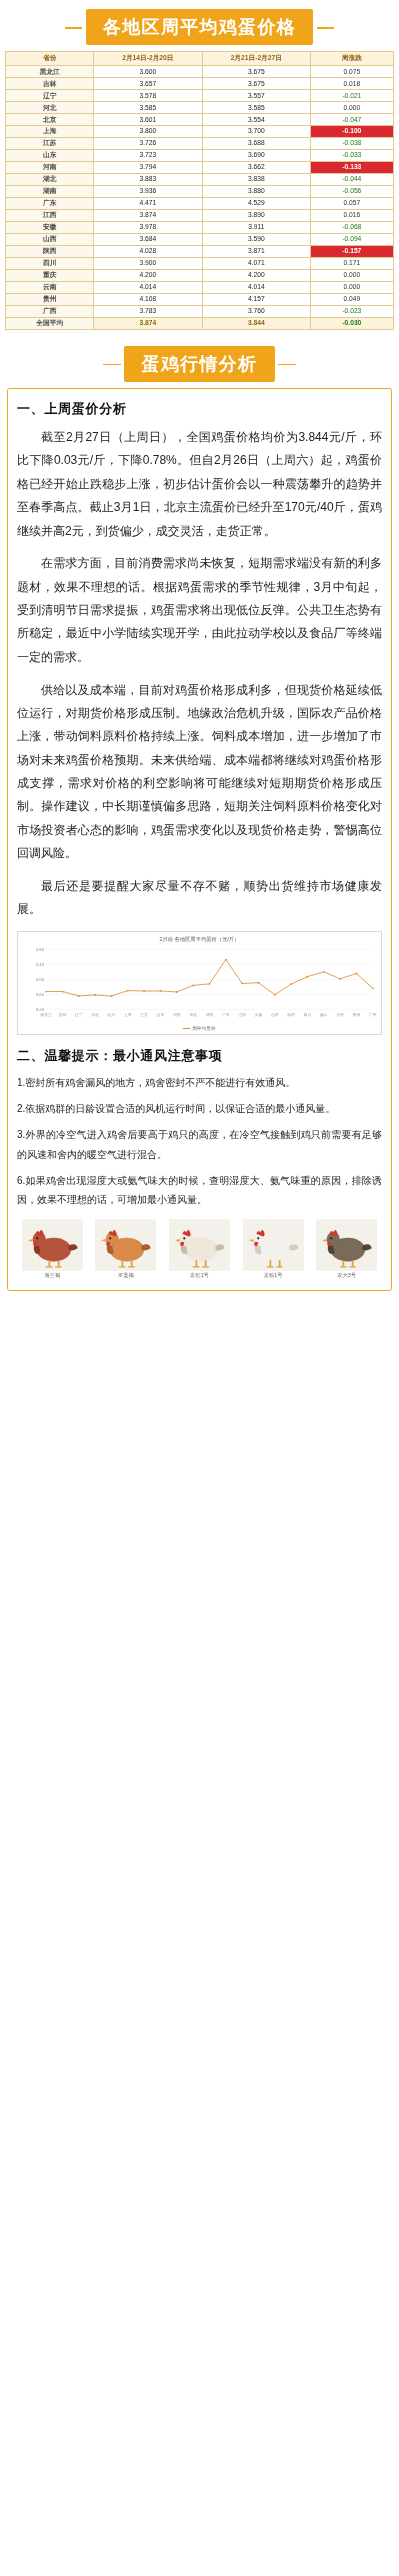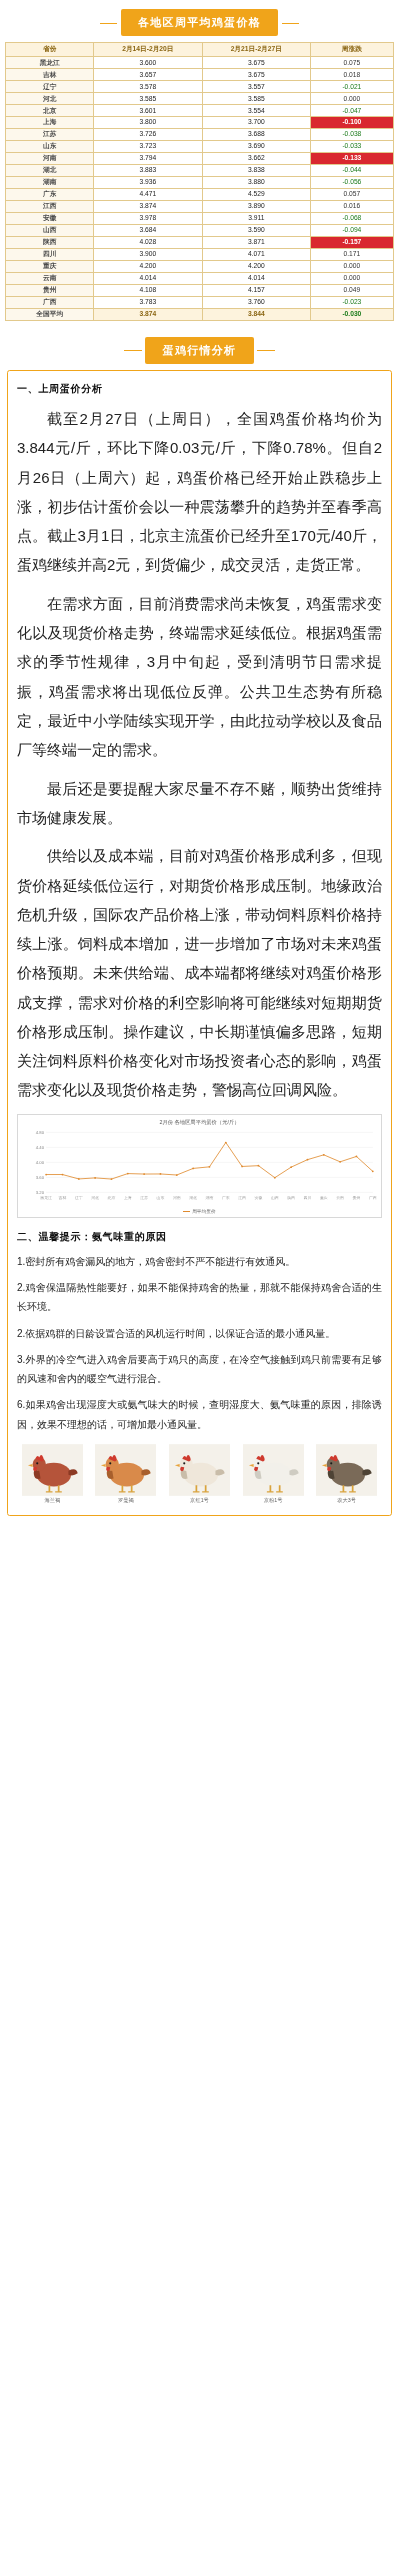--- a/index.html
+++ b/index.html
@@ -21,21 +21,21 @@
   
   .banner-wrap {
     padding: 9.3px 6.7px 4px 6.7px;
     text-align: center;
   }
   .banner {
     display: inline-block;
     position: relative;
     background: #f0a41a;
     color: #ffffff;
-    font-size: 11px;
+    font-size: 18px;
     font-weight: bold;
     letter-spacing: 1.3px;
     padding: 6px 17.3px;
     border-radius: 2px;
   }
   .banner::before, .banner::after {
     content: "";
     position: absolute;
     top: 50%;
     width: 17.3px;
@@ -97,29 +97,29 @@
 
   
   .article {
     margin: 2.7px 6.7px 6.7px 6.7px;
     border: 1.3px solid #f0a41a;
     border-radius: 2.7px;
     padding: 8px 9.3px 10.7px 9.3px;
     background: #fff;
   }
   .art-h2 {
-    font-size: 10px;
+    font-size: 13px;
     font-weight: bold;
     color: #111;
     margin: 2.7px 0 8px 0;
     letter-spacing: 0.7px;
   }
   .art-h2.second { margin-top: 12px; }
   .art-p {
-    font-size: 15px;
+    font-size: 12px;
     line-height: 1.95;
     color: #222;
     text-align: justify;
     text-indent: 2em;
     margin: 0 0 9.3px 0;
   }
   .tip-p {
     font-size: 10px;
     line-height: 1.95;
     color: #222;
@@ -338,23 +338,23 @@
   </div>
 
   <div class="banner-wrap">
     <div class="banner">蛋鸡行情分析</div>
   </div>
 
   <div class="article">
     <div class="art-h2">一、上周蛋价分析</div>
 
     <p class="art-p">截至2月27日（上周日），全国鸡蛋价格均价为3.844元/斤，环比下降0.03元/斤，下降0.78%。但自2月26日（上周六）起，鸡蛋价格已经开始止跌稳步上涨，初步估计蛋价会以一种震荡攀升的趋势并至春季高点。截止3月1日，北京主流蛋价已经升至170元/40斤，蛋鸡继续并高2元，到货偏少，成交灵活，走货正常。</p>
-    <p class="art-p">在需求方面，目前消费需求尚未恢复，鸡蛋需求变化以及现货价格走势，终端需求延续低位。根据鸡蛋需求的季节性规律，3月中旬起，受到清明节日需求提振，鸡蛋需求将出现低位反弹。公共卫生态势有所稳定，最近中小学陆续实现开学，由此拉动学校以及食品厂等终端一定的需求。</p>
+    <p class="art-p">在需求方面，目前消费需求尚未恢复，短期需求端没有新的利多题材，效果不理想的话。根据鸡蛋需求的季节性规律，3月中旬起，受到清明节日需求提振，鸡蛋需求将出现低位反弹。公共卫生态势有所稳定，最近中小学陆续实现开学，由此拉动学校以及食品厂等终端一定的需求。</p>
+    <p class="art-p">供给以及成本端，目前对鸡蛋价格形成利多，但现货价格延续低位运行，对期货价格形成压制。地缘政治危机升级，国际农产品价格上涨，带动饲料原料价格持续上涨。饲料成本增加，进一步增加了市场对未来鸡蛋价格预期。未来供给端、成本端都将继续对鸡蛋价格形成支撑，需求对价格的利空影响将可能继续对短期期货价格形成压制。操作建议，中长期谨慎偏多思路，短期关注饲料原料价格变化对市场投资者心态的影响，鸡蛋需求变化以及现货价格走势，警惕高位回调风险。</p>
     <p class="art-p">最后还是要提醒大家尽量不存不赌，顺势出货维持市场健康发展。</p>
-    <p class="art-p">供给以及成本端，目前对鸡蛋价格形成利多，但现货价格延续低位运行，对期货价格形成压制。地缘政治危机升级，国际农产品价格上涨，带动饲料原料价格持续上涨。饲料成本增加，进一步增加了市场对未来鸡蛋价格预期。未来供给端、成本端都将继续对鸡蛋价格形成支撑，需求对价格的利空影响将可能继续对短期期货价格形成压制。操作建议，中长期谨慎偏多思路，短期关注饲料原料价格变化对市场投资者心态的影响，鸡蛋需求变化以及现货价格走势，警惕高位回调风险。</p>
 
     <div class="chart-card">
       <div class="chart-title">2月份 各地区周平均蛋价（元/斤）</div>
       <svg class="chart-svg" viewBox="0 0 500 120" preserveAspectRatio="none">
         <g id="chart-grid">
             <line x1="34" x2="494" y1="98" y2="98" stroke="#e6e6e6" stroke-width="0.6"></line>
             <line x1="34" x2="494" y1="75.5" y2="75.5" stroke="#e6e6e6" stroke-width="0.6"></line>
             <line x1="34" x2="494" y1="53" y2="53" stroke="#e6e6e6" stroke-width="0.6"></line>
             <line x1="34" x2="494" y1="30.49999999999997" y2="30.49999999999997" stroke="#e6e6e6" stroke-width="0.6"></line>
             <line x1="34" x2="494" y1="8" y2="8" stroke="#e6e6e6" stroke-width="0.6"></line>
@@ -412,24 +412,23 @@
             <circle cx="448" cy="52.212499999999984" r="1.3" fill="#e08a2e"></circle>
             <circle cx="471" cy="44.168749999999996" r="1.3" fill="#e08a2e"></circle>
             <circle cx="494" cy="66.50000000000001" r="1.3" fill="#e08a2e"></circle>
           </g>
       </svg>
       <div class="chart-legend">
         <span class="swatch"></span><span>周平均蛋价</span>
       </div>
     </div>
 
-    <div class="art-h2 second">二、温馨提示：氨气味重的原因</div>
+    <div class="art-h2 second">二、温馨提示：最小通风注意事项</div>
 
     <p class="tip-p">1.密封所有鸡舍漏风的地方，鸡舍密封不严不能进行有效通风。</p>
-    <p class="tip-p">2.鸡舍保温隔热性能要好，如果不能保持鸡舍的热量，那就不能保持鸡舍合适的生长环境。</p>
     <p class="tip-p">2.依据鸡群的日龄设置合适的风机运行时间，以保证合适的最小通风量。</p>
     <p class="tip-p">3.外界的冷空气进入鸡舍后要高于鸡只的高度，在冷空气接触到鸡只前需要有足够的风速和舍内的暖空气进行混合。</p>
     <p class="tip-p">6.如果鸡舍出现湿度大或氨气味大的时候，查明湿度大、氨气味重的原因，排除诱因，效果不理想的话，可增加最小通风量。</p>
 
     <div class="hens" id="hens-row">
         <div class="hen">
           <svg width="61" height="52" viewBox="0 0 92 78">
             <rect x="0" y="0" width="92" height="78" fill="#f4f1ea"></rect>
             <ellipse cx="48" cy="46" rx="26" ry="18" fill="#b5543a"></ellipse>
             <path d="M26 40 q-10 -4 -8 6 q1 8 10 6 z" fill="#8c3a24"></path>

